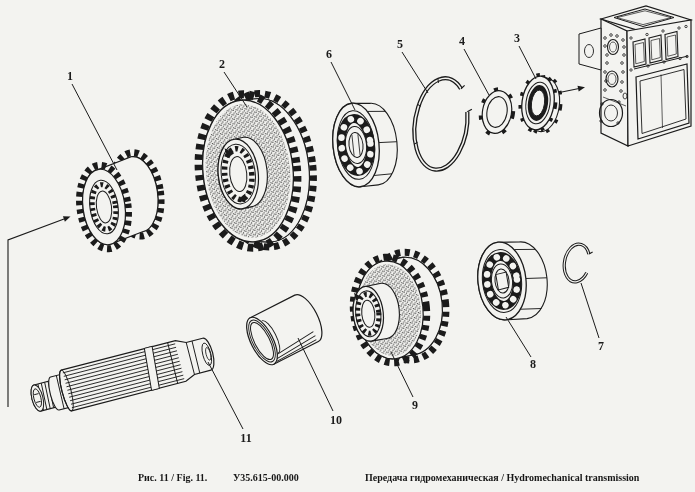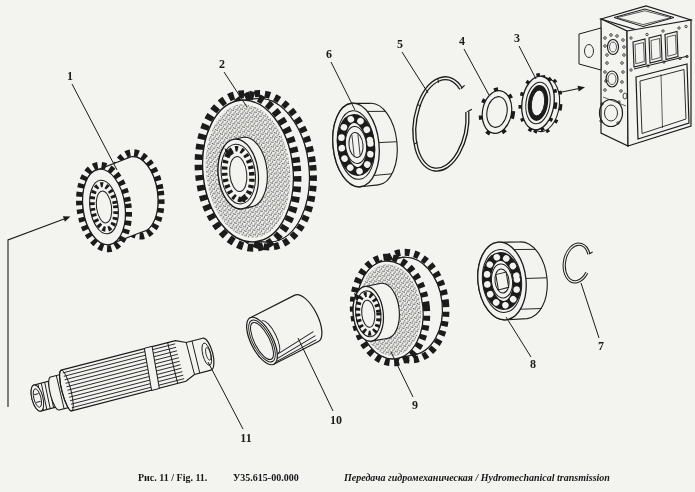--- a/index.html
+++ b/index.html
@@ -7,21 +7,21 @@
        font-family:"Liberation Serif", serif;}
   svg{position:absolute;left:0;top:0;}
   .ln{stroke:#1b1b1b;fill:none;}
   .pf{fill:#f3f3f0;stroke:#1b1b1b;}
   .ink{fill:#1b1b1b;stroke:none;}
   .num{font:bold 12px "Liberation Serif",serif;fill:#1b1b1b;}
   .cap{position:absolute;top:472px;font:bold 10px "Liberation Serif",serif;
        color:#161616;white-space:nowrap;}
   .cap-fig{left:138px;}
   .cap-code{left:233px;}
-  .cap-title{left:344px;font-style:italic;}
+  .cap-title{left:365px;}
 </style>
 </head>
 <body>
 
 <svg width="695" height="492" viewBox="0 0 695 492">
   <defs>
     <pattern id="stip" width="4.5" height="4.5" patternUnits="userSpaceOnUse">
       <circle cx="1" cy="1.2" r="0.65" fill="#1b1b1b"></circle>
       <circle cx="3.2" cy="2.6" r="0.6" fill="#1b1b1b"></circle>
       <circle cx="1.8" cy="3.8" r="0.55" fill="#1b1b1b"></circle>

